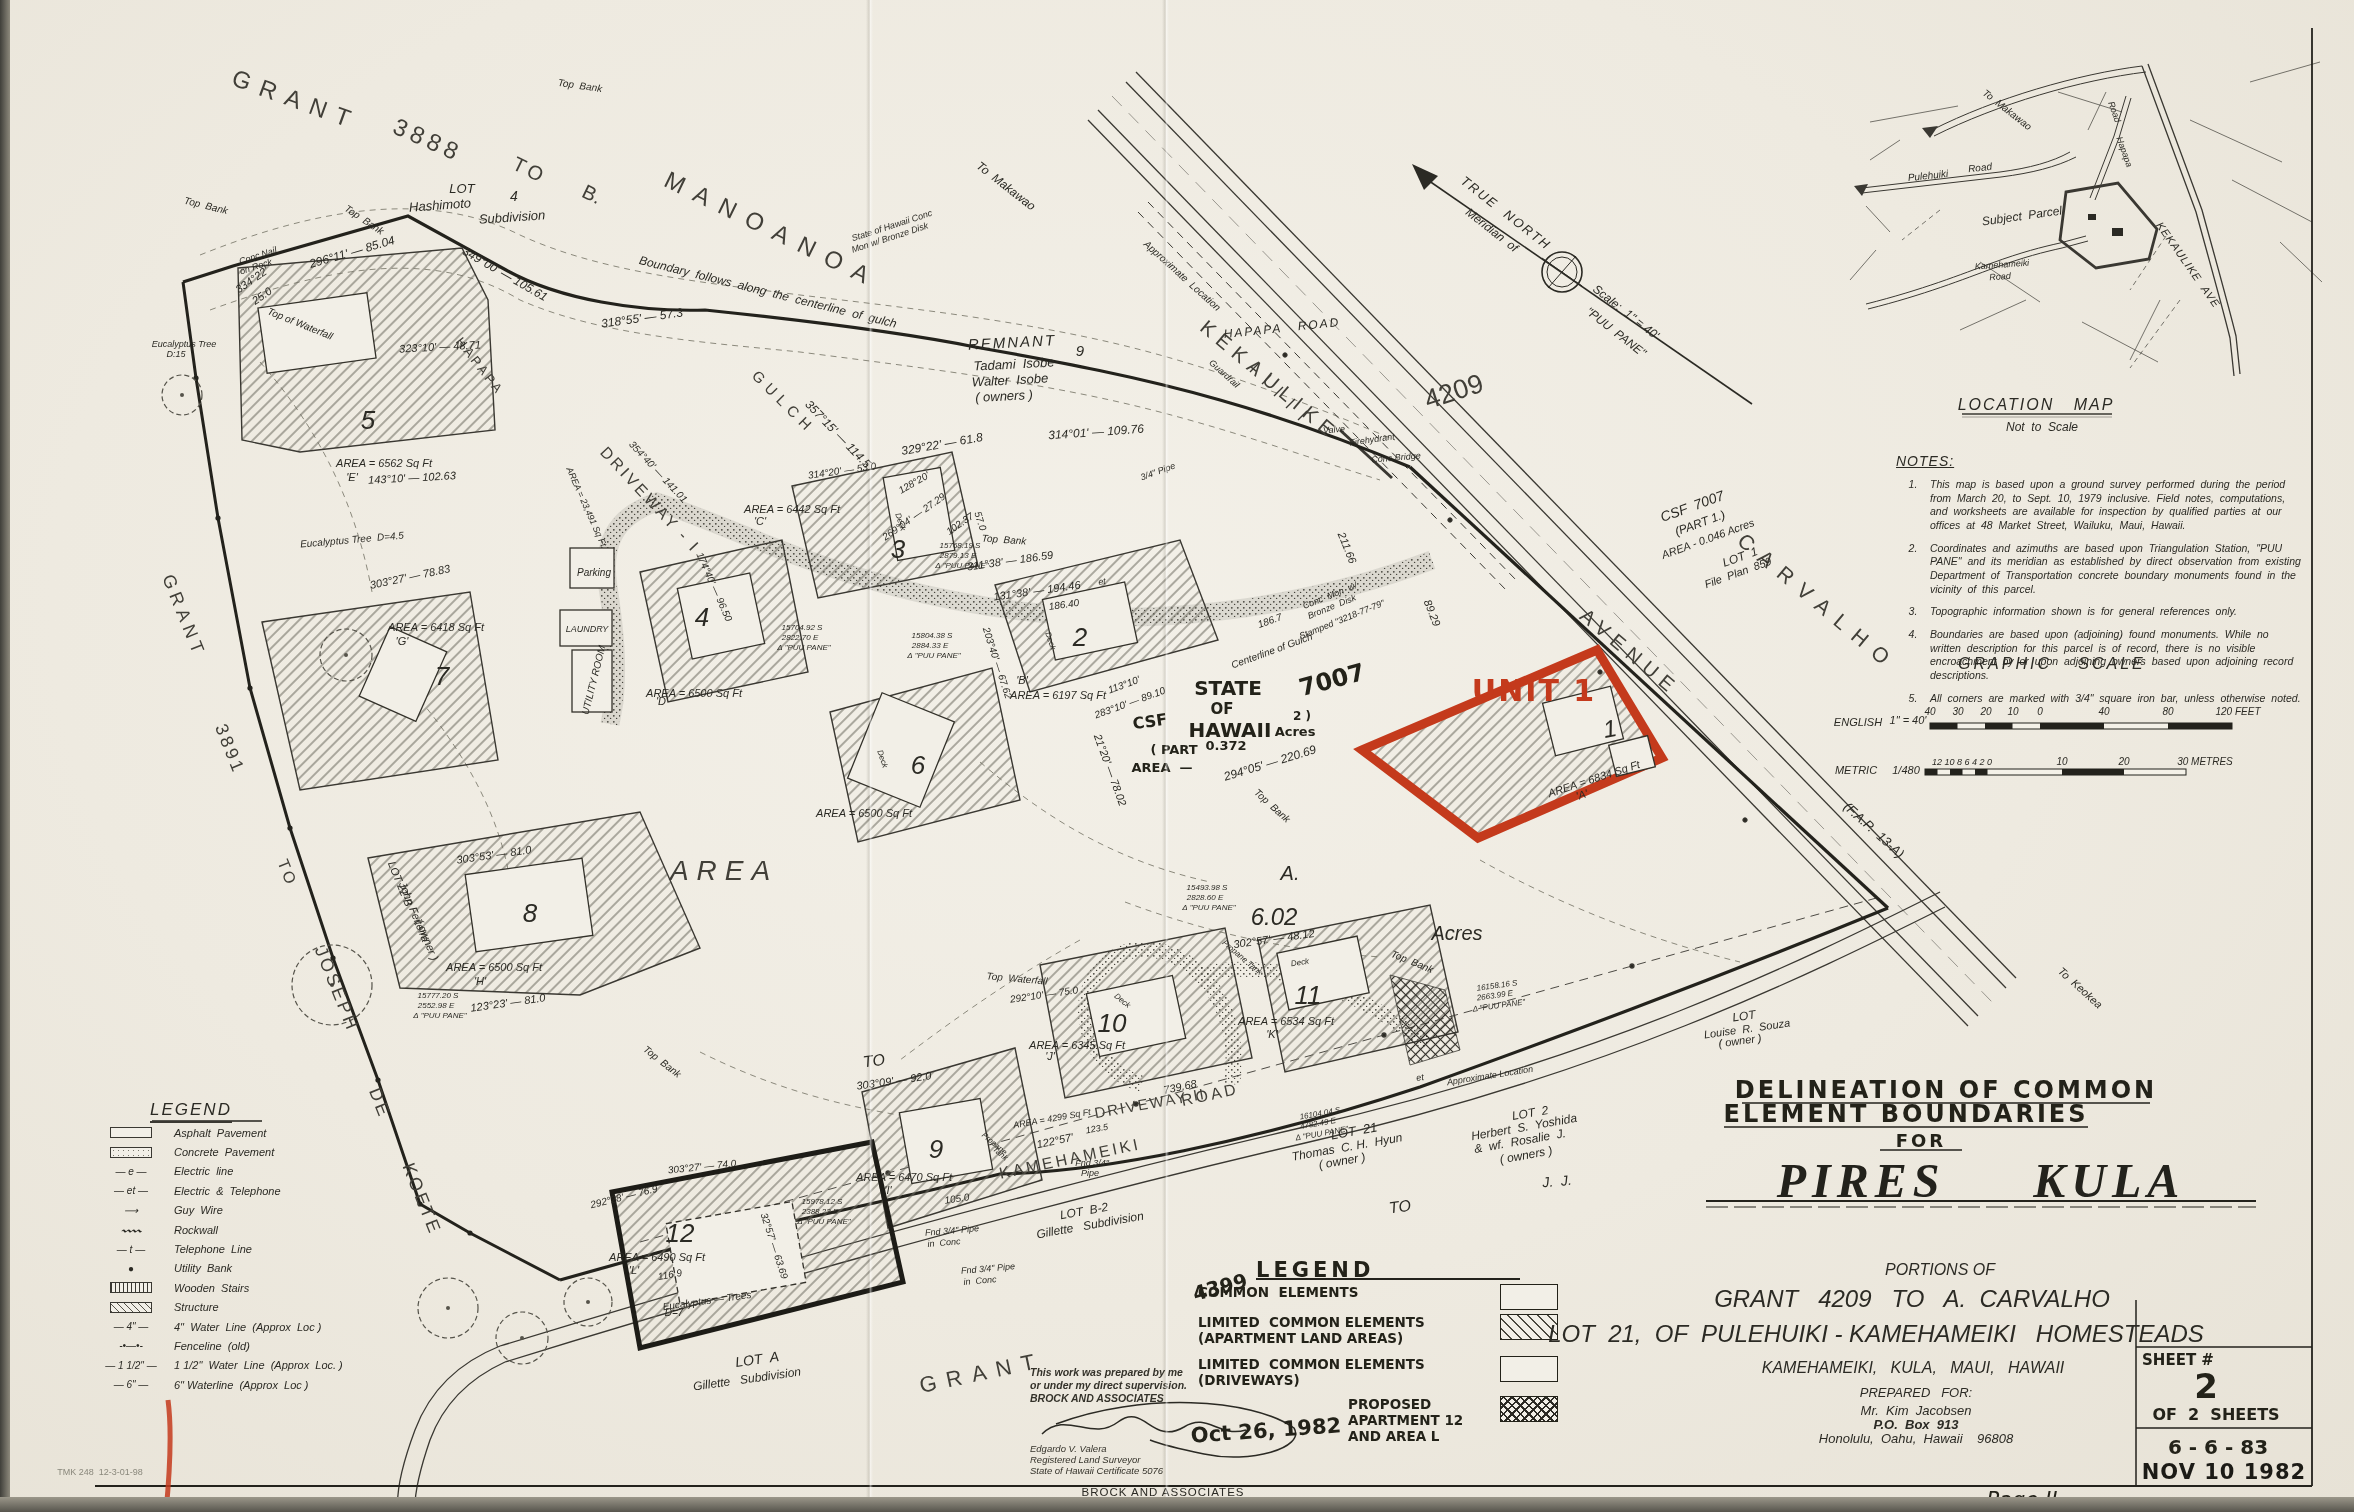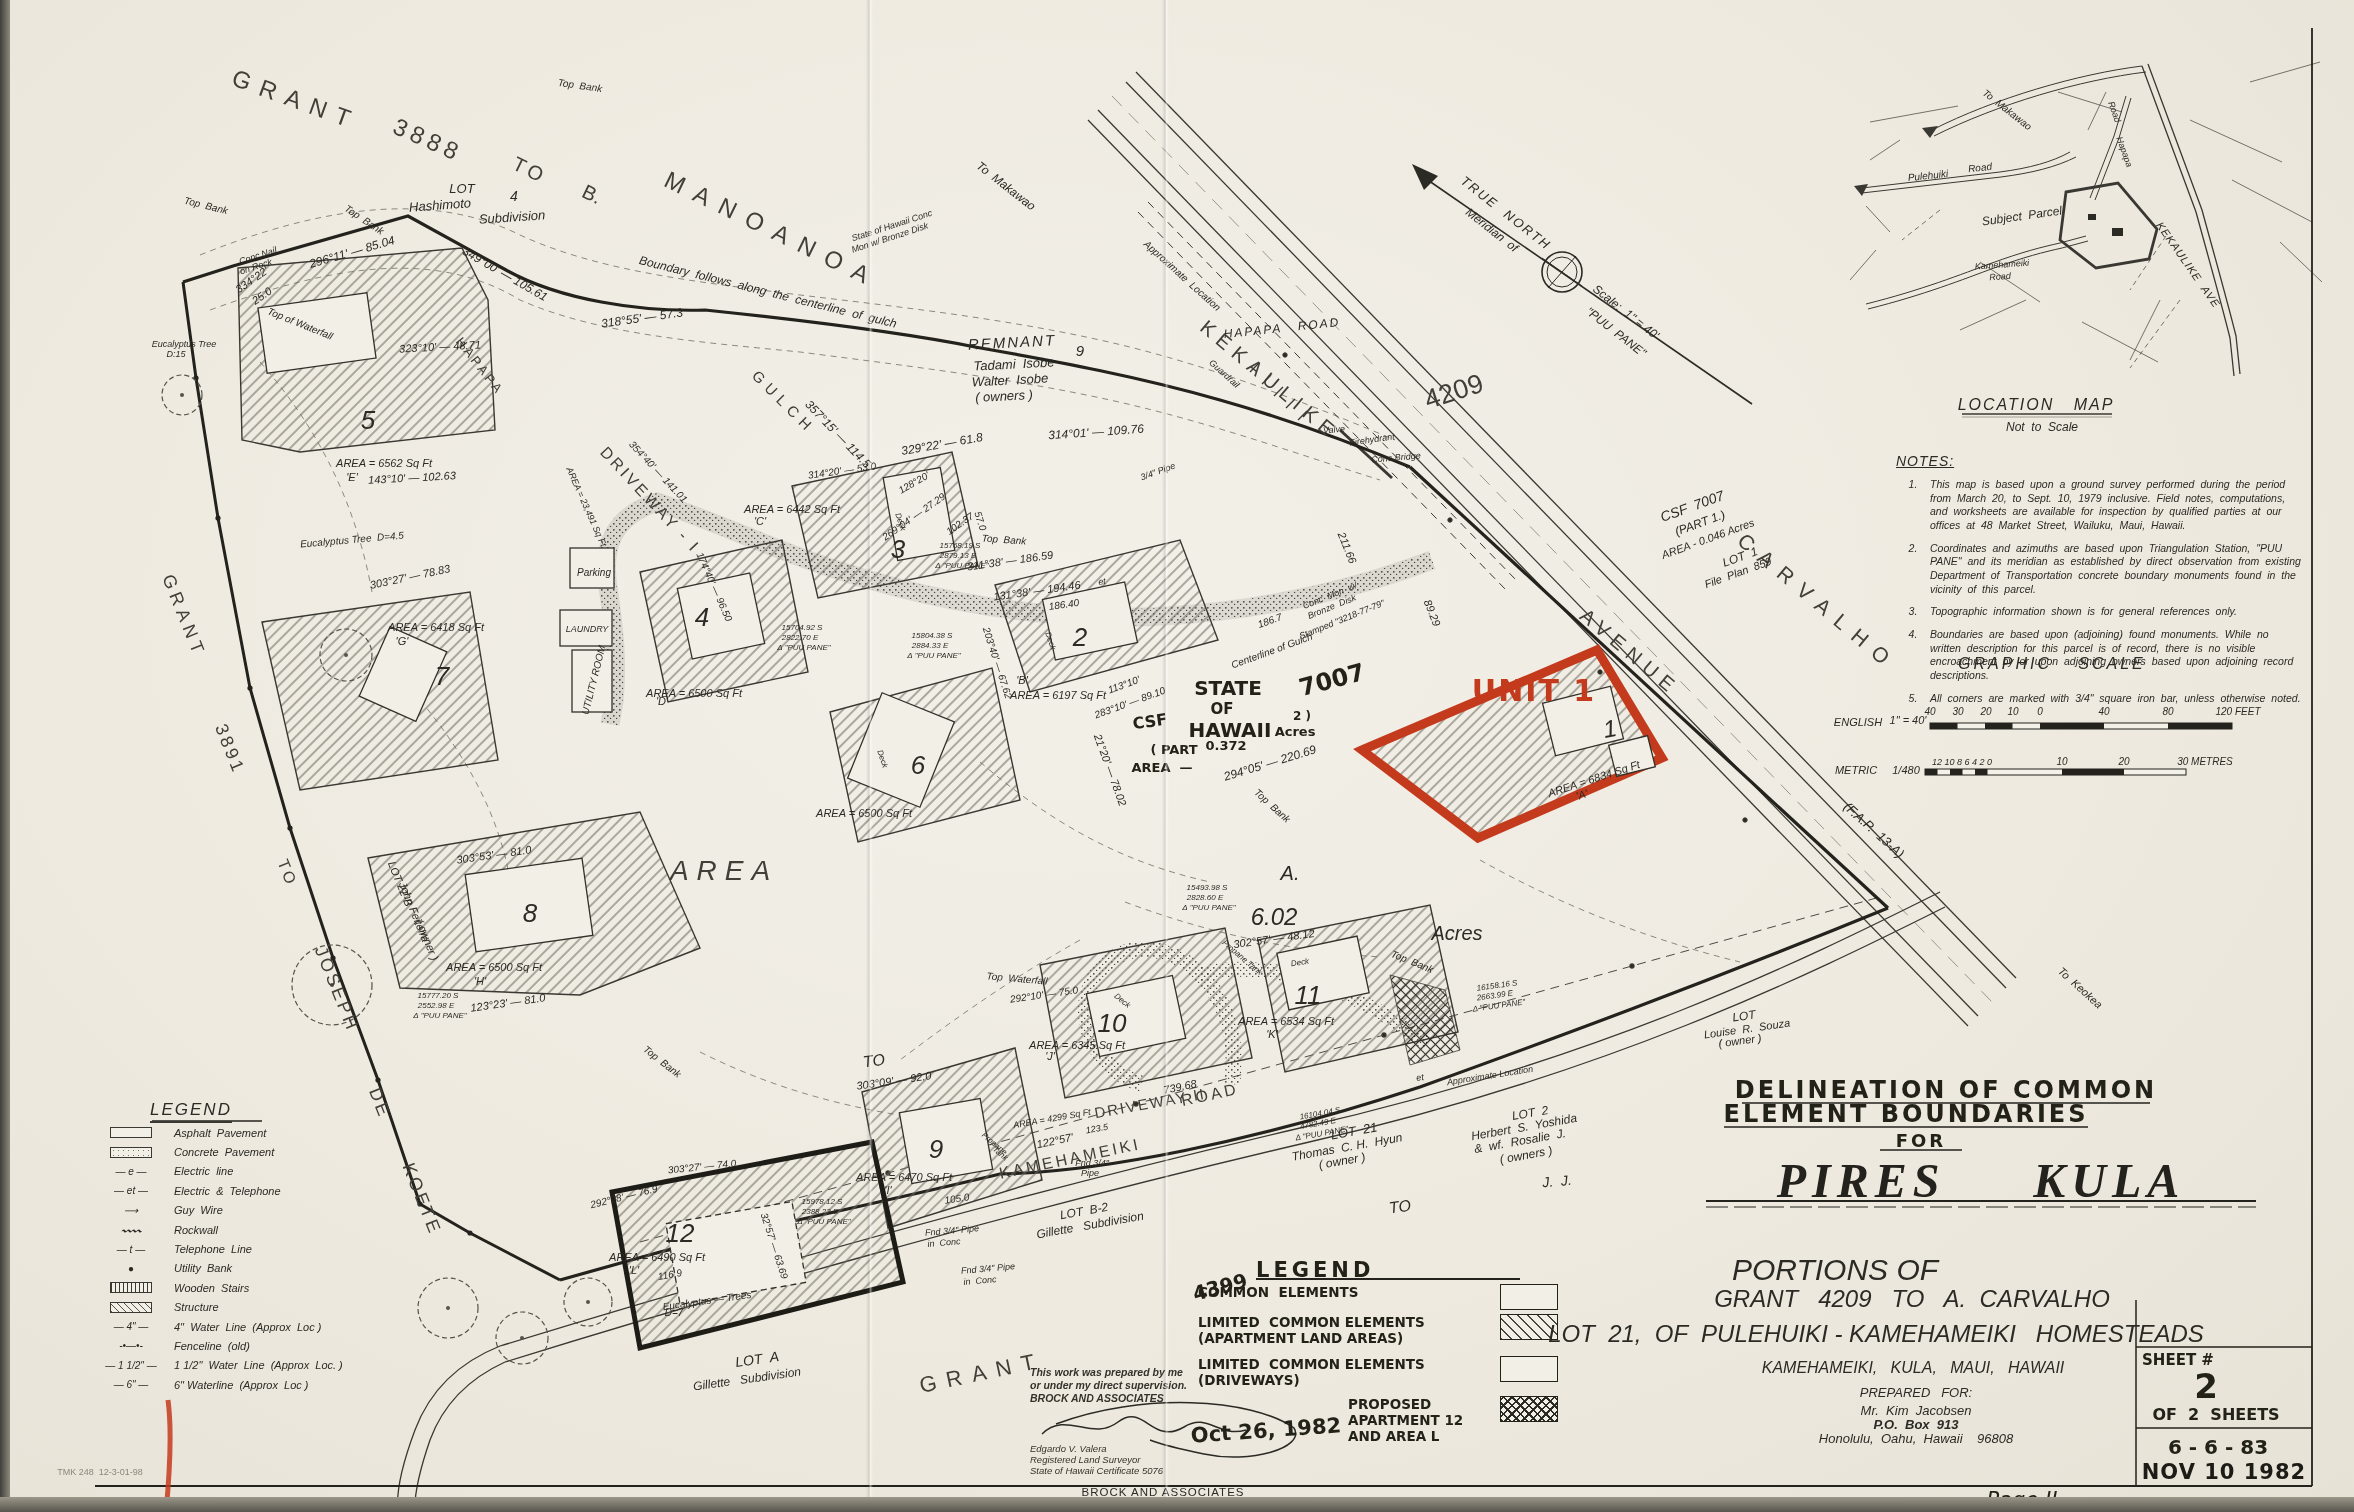--- a/index.html
+++ b/index.html
@@ -648,21 +648,21 @@
     <div class="sig-gap"></div>
     <div class="nm">Edgardo   V.   Valera</div>
     <div class="nm">Registered   Land  Surveyor</div>
     <div class="nm">State of  Hawaii  Certificate  5076</div>
   </div>
 
   <span class="tb t-head" style="left:1946px;top:1090px;">DELINEATION OF COMMON</span>
   <span class="tb t-head" style="left:1906px;top:1114px;">ELEMENT BOUNDARIES</span>
   <span class="tb t-head" style="left:1921px;top:1140px;font-size:18px;">FOR</span>
   <span class="tb t-main" style="left:1981px;top:1180px;">PIRES KULA</span>
-  <span class="tb t-it" style="left:1835px;top:1270px;font-size:30px;">PORTIONS OF</span>
+  <span class="tb t-it" style="left:1940px;top:1270px;font-size:16px;">PORTIONS OF</span>
   <span class="tb t-it" style="left:1912px;top:1299px;font-size:24px;">GRANT   4209   TO   A.  CARVALHO</span>
   <span class="tb t-it" style="left:1876px;top:1334px;font-size:24px;">LOT  21,  OF  PULEHUIKI - KAMEHAMEIKI   HOMESTEADS</span>
   <span class="tb t-it" style="left:1913px;top:1368px;font-size:16px;">KAMEHAMEIKI,   KULA,   MAUI,   HAWAII</span>
   <span class="tb t-it" style="left:1916px;top:1392px;font-size:13px;">PREPARED   FOR:</span>
   <span class="tb t-it" style="left:1916px;top:1410px;font-size:13px;">Mr.  Kim  Jacobsen</span>
   <span class="tb t-it" style="left:1916px;top:1424px;font-size:13px;font-weight:bold;">P.O.  Box  913</span>
   <span class="tb t-it" style="left:1916px;top:1438px;font-size:13px;">Honolulu,  Oahu,  Hawaii    96808</span>
   <span class="tb hand" style="left:2178px;top:1360px;font-size:15px;">SHEET #</span>
   <span class="tb hand" style="left:2206px;top:1386px;font-size:34px;">2</span>
   <span class="tb hand" style="left:2216px;top:1414px;font-size:16px;">OF  2  SHEETS</span>

